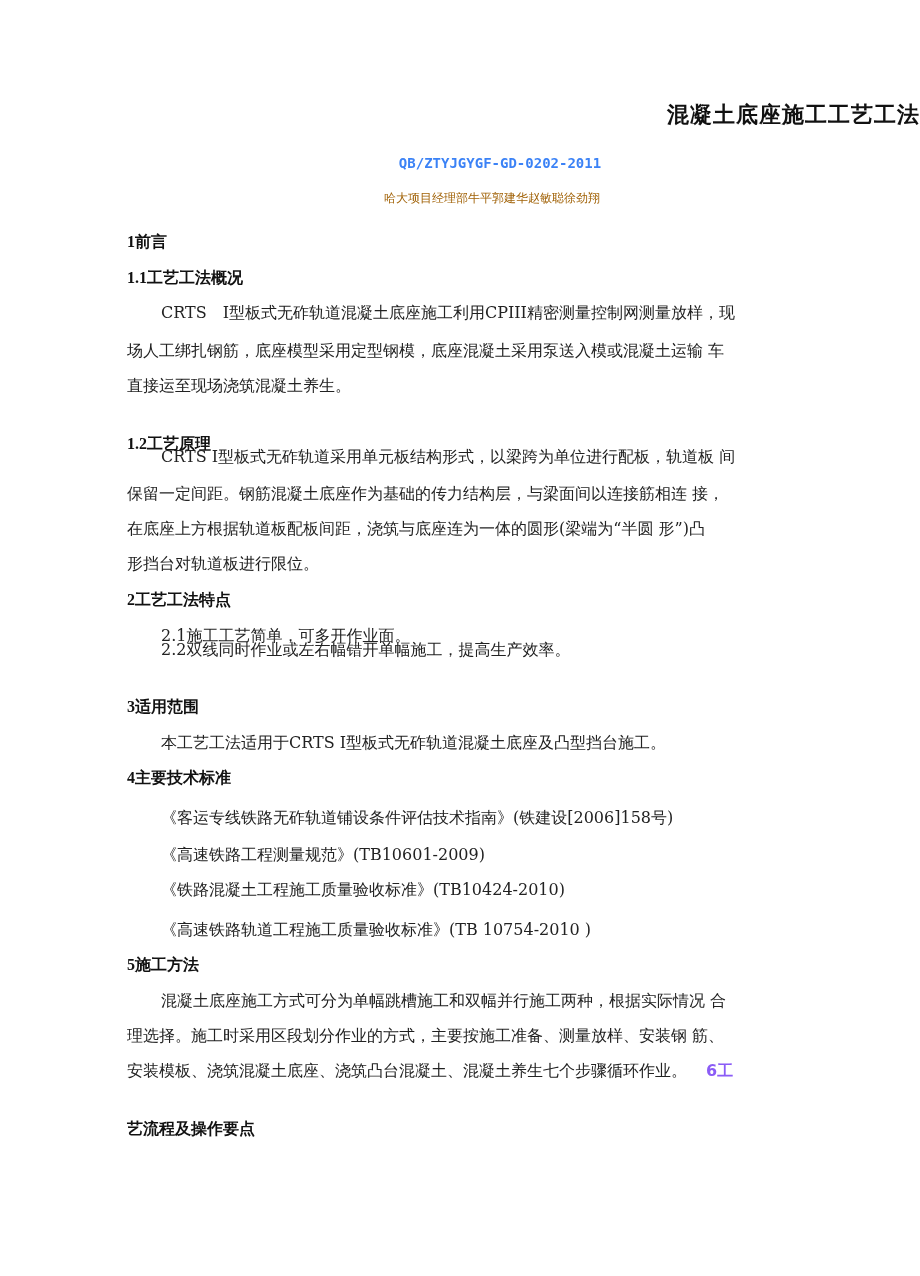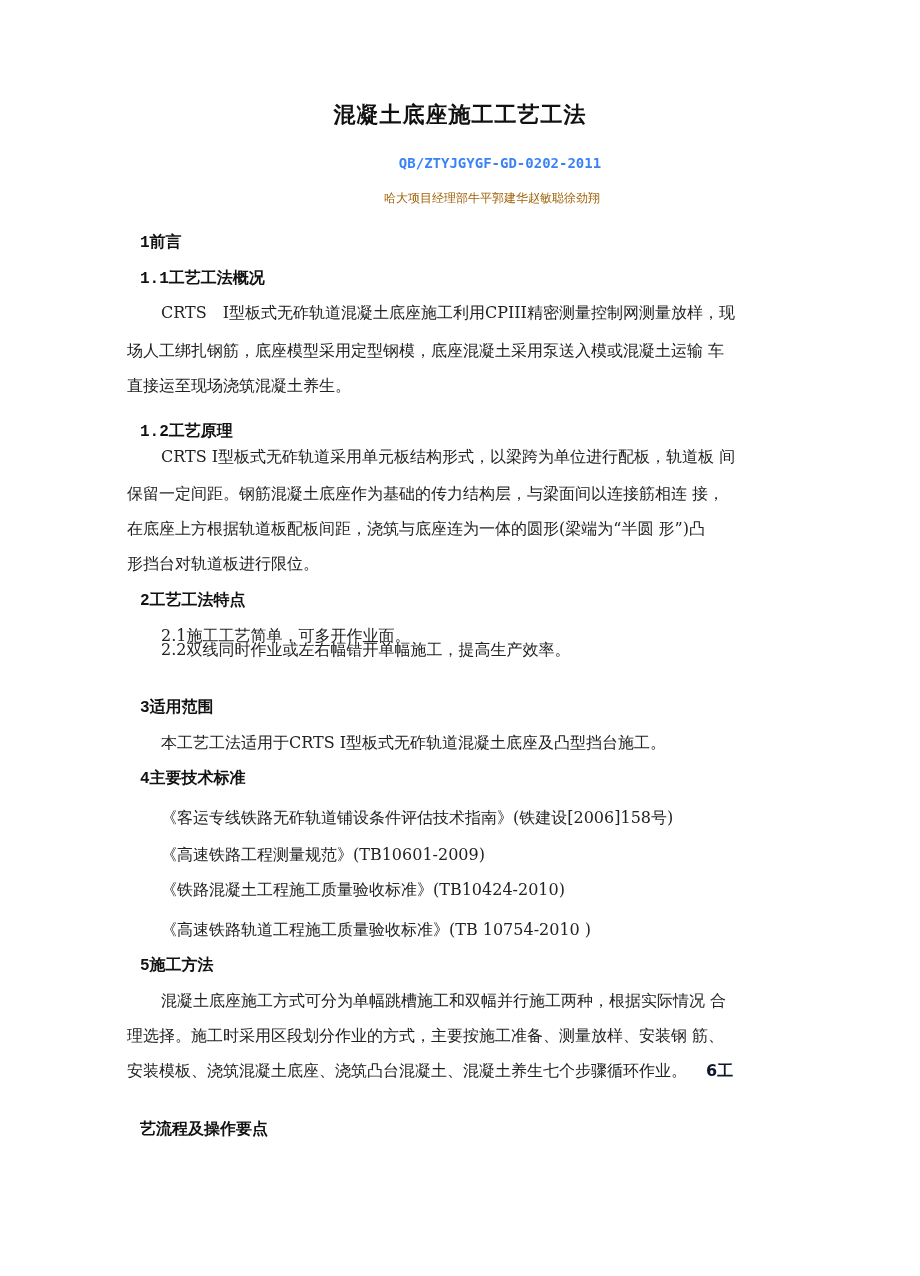--- a/index.html
+++ b/index.html
@@ -3,58 +3,58 @@
   <meta charset="utf-8">
   <style>
     html, body { margin: 0; padding: 0; background: #ffffff; }
     body {
       width: 920px; height: 1276px; position: relative; overflow: hidden;
       font-family: "DejaVu Serif", "Liberation Serif", serif;
       color: #1a1a1a;
     }
     .abs { position: absolute; white-space: nowrap; }
     .title {
-      left: 0; width: 920px; top: 100px; text-align: center;
+      left: 0; width: 920px; top: 100px; text-align: right;
       font-family: "DejaVu Sans", "Liberation Sans", sans-serif;
       font-weight: bold; font-size: 22px; letter-spacing: 1px; color: #111;
     }
     .code {
       left: 0; width: 920px; top: 155px; text-align: center;
       font-family: "DejaVu Sans Mono", "Liberation Mono", monospace;
       font-weight: bold; font-size: 14px; color: #3b82f6; padding-left: 40px;
     }
     .authors {
       left: 0; width: 920px; top: 190px; text-align: center;
       font-size: 12px; color: #a16207; margin-left: 32px;
     }
     .h {
-      left: 127px; font-family: Liberation Mono, monospace;
-      font-weight: bold; font-size: 16px; color: #111; margin-left: 13px;
+      left: 127px; font-family: Liberation Serif, serif;
+      font-weight: bold; font-size: 16px; color: #111;
     }
     .p { font-size: 16px; color: #222; }
     .ind1 { left: 161px; }
     .ind0 { left: 127px; text-align: right; }
     .ref { left: 161px; font-size: 16px; color: #222; }
-    .bold-inline { font-family: "DejaVu Sans", "Liberation Sans", sans-serif; font-weight: bold; color: #0f172a; }
+    .bold-inline { font-family: "DejaVu Sans", "Liberation Sans", sans-serif; font-weight: bold; color: #8b5cf6; }
   </style>
 </head>
 <body>
 
 <div>
   <div class="abs title">混凝土底座施工工艺工法</div>
   <div class="abs code">QB/ZTYJGYGF-GD-0202-2011</div>
   <div class="abs authors">哈大项目经理部牛平郭建华赵敏聪徐劲翔</div>
 
   <div class="abs h" style="top:232px;">1前言</div>
   <div class="abs h" style="top:268px;">1.1工艺工法概况</div>
   <div class="abs p ind1" style="top:303px;">CRTS　I型板式无砟轨道混凝土底座施工利用CPIII精密测量控制网测量放样，现</div>
   <div class="abs p ind0" style="top:341px;">场人工绑扎钢筋，底座模型采用定型钢模，底座混凝土采用泵送入模或混凝土运输 车</div>
   <div class="abs p ind0" style="top:376px;">直接运至现场浇筑混凝土养生。</div>
 
-  <div class="abs h" style="top:421px;">1.2工艺原理</div>
+  <div class="abs h" style="top:434px;">1.2工艺原理</div>
   <div class="abs p ind1" style="top:447px;">CRTS I型板式无砟轨道采用单元板结构形式，以梁跨为单位进行配板，轨道板 间</div>
   <div class="abs p ind0" style="top:484px;">保留一定间距。钢筋混凝土底座作为基础的传力结构层，与梁面间以连接筋相连 接，</div>
   <div class="abs p ind0" style="top:519px;">在底座上方根据轨道板配板间距，浇筑与底座连为一体的圆形(梁端为“半圆 形”)凸</div>
   <div class="abs p ind0" style="top:554px;font-family:Liberation Mono, monospace;">形挡台对轨道板进行限位。</div>
 
   <div class="abs h" style="top:590px;">2工艺工法特点</div>
   <div class="abs p ind1" style="top:626px;">2.1施工工艺简单，可多开作业面。</div>
   <div class="abs p ind1" style="top:640px;">2.2双线同时作业或左右幅错开单幅施工，提高生产效率。</div>
 
   <div class="abs h" style="top:697px;">3适用范围</div>

